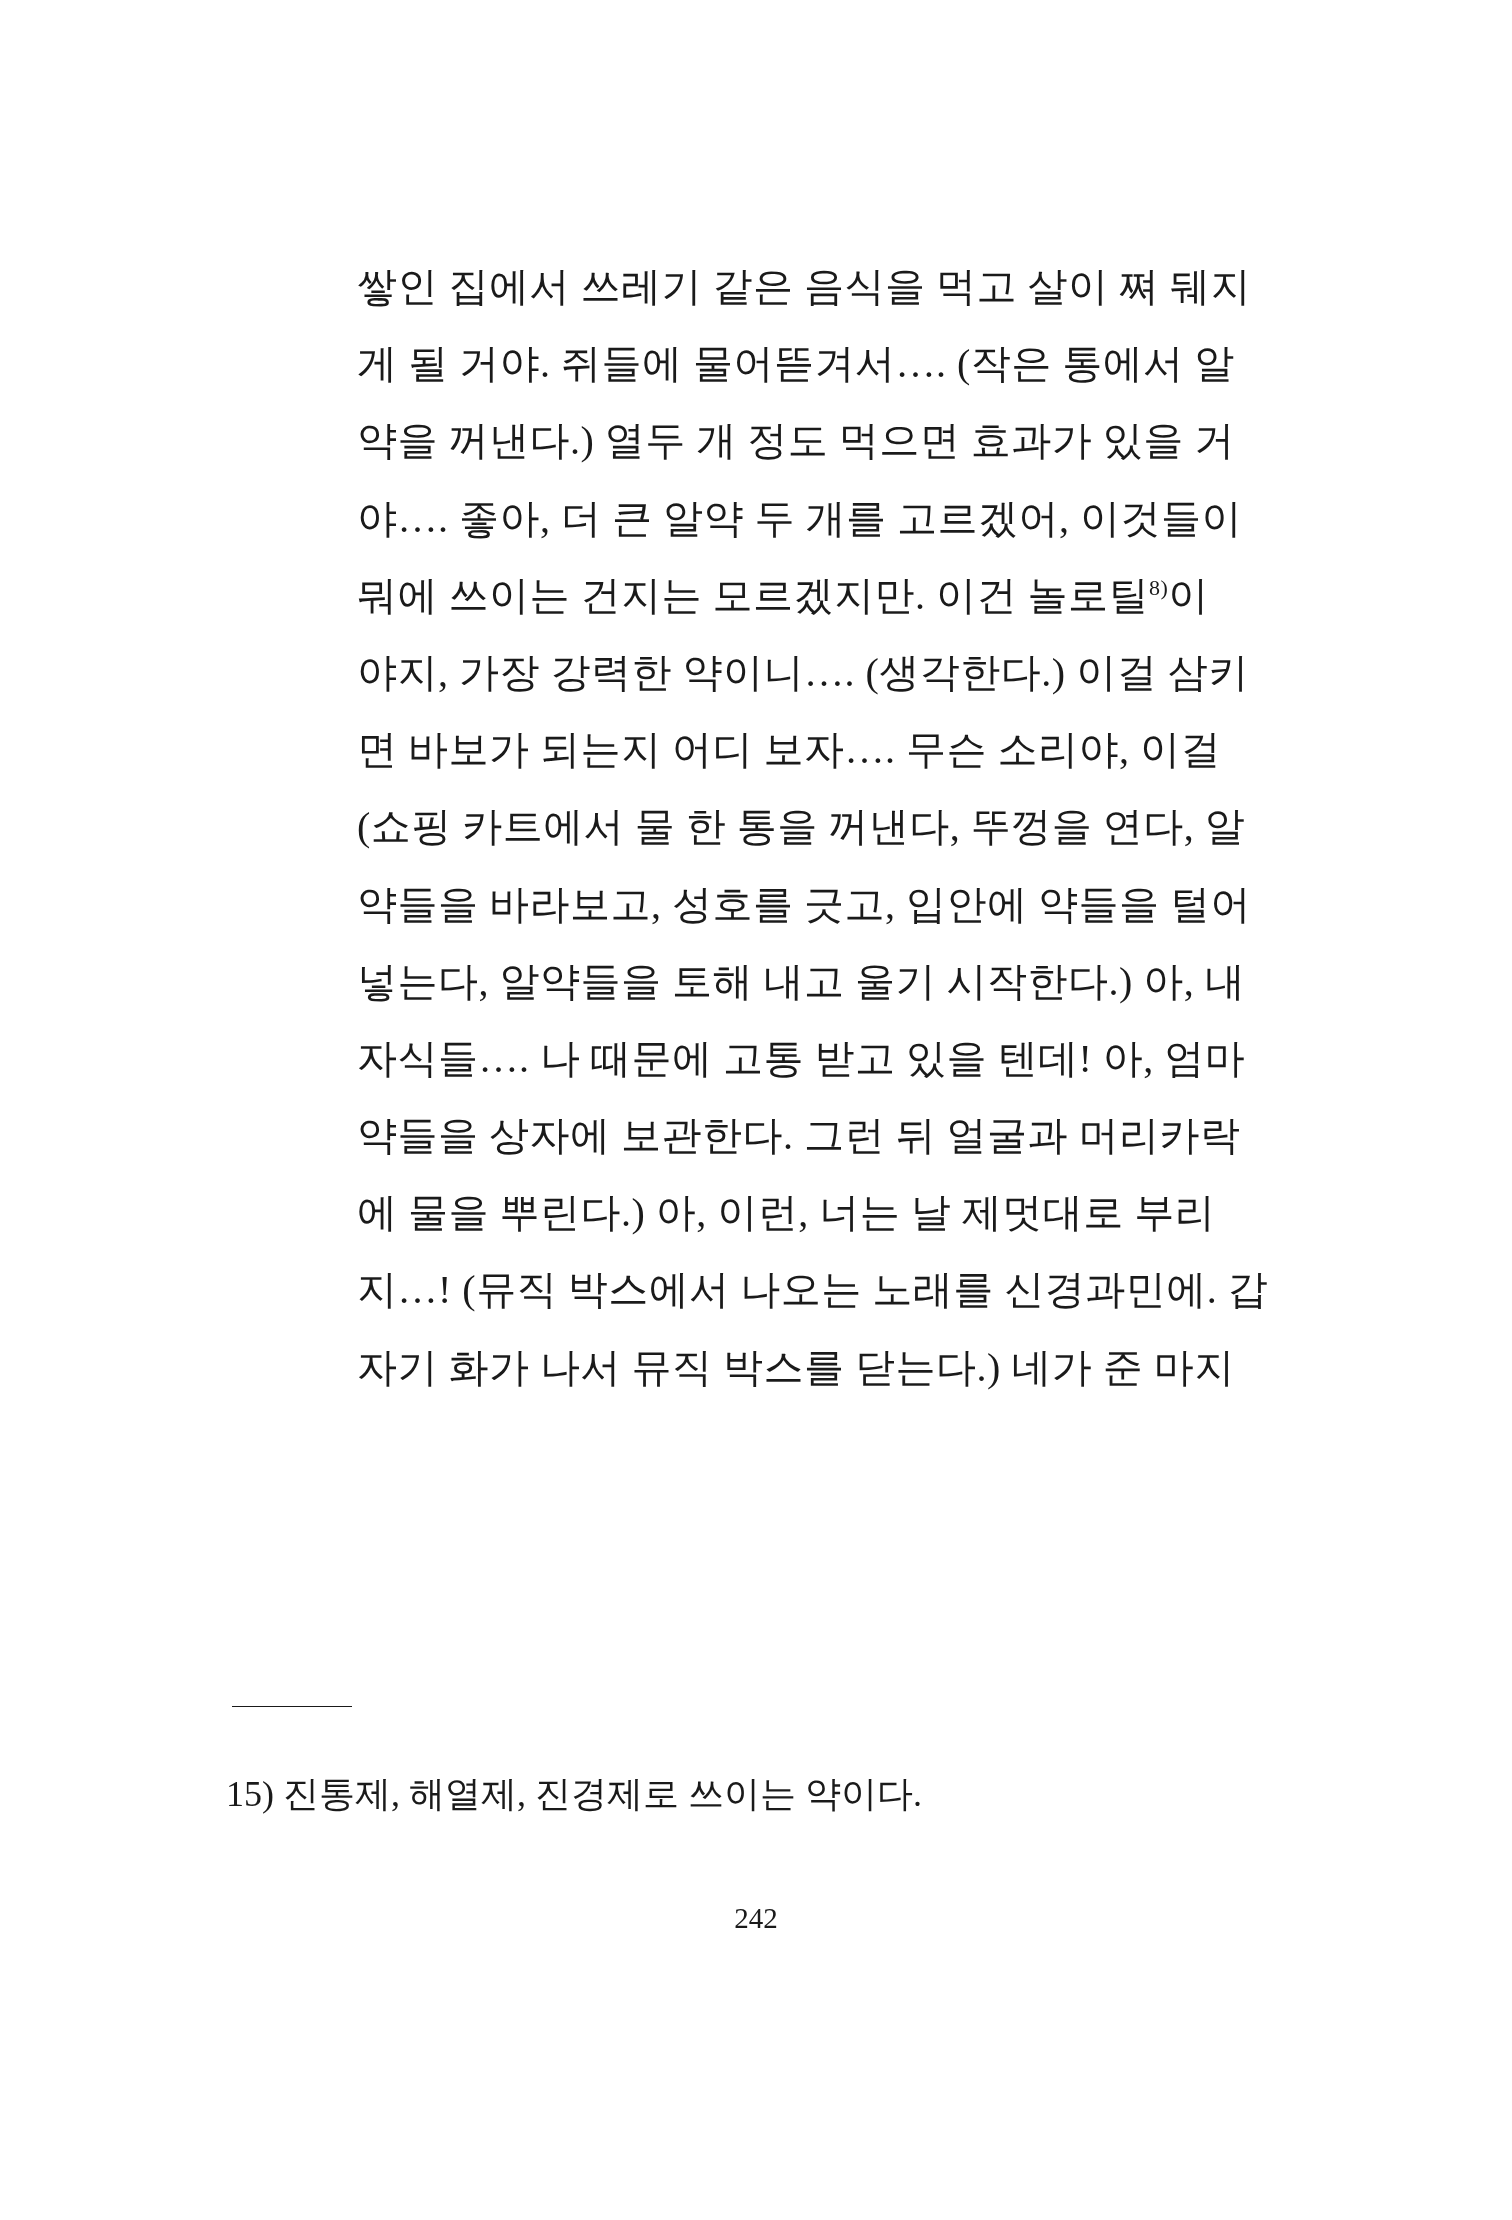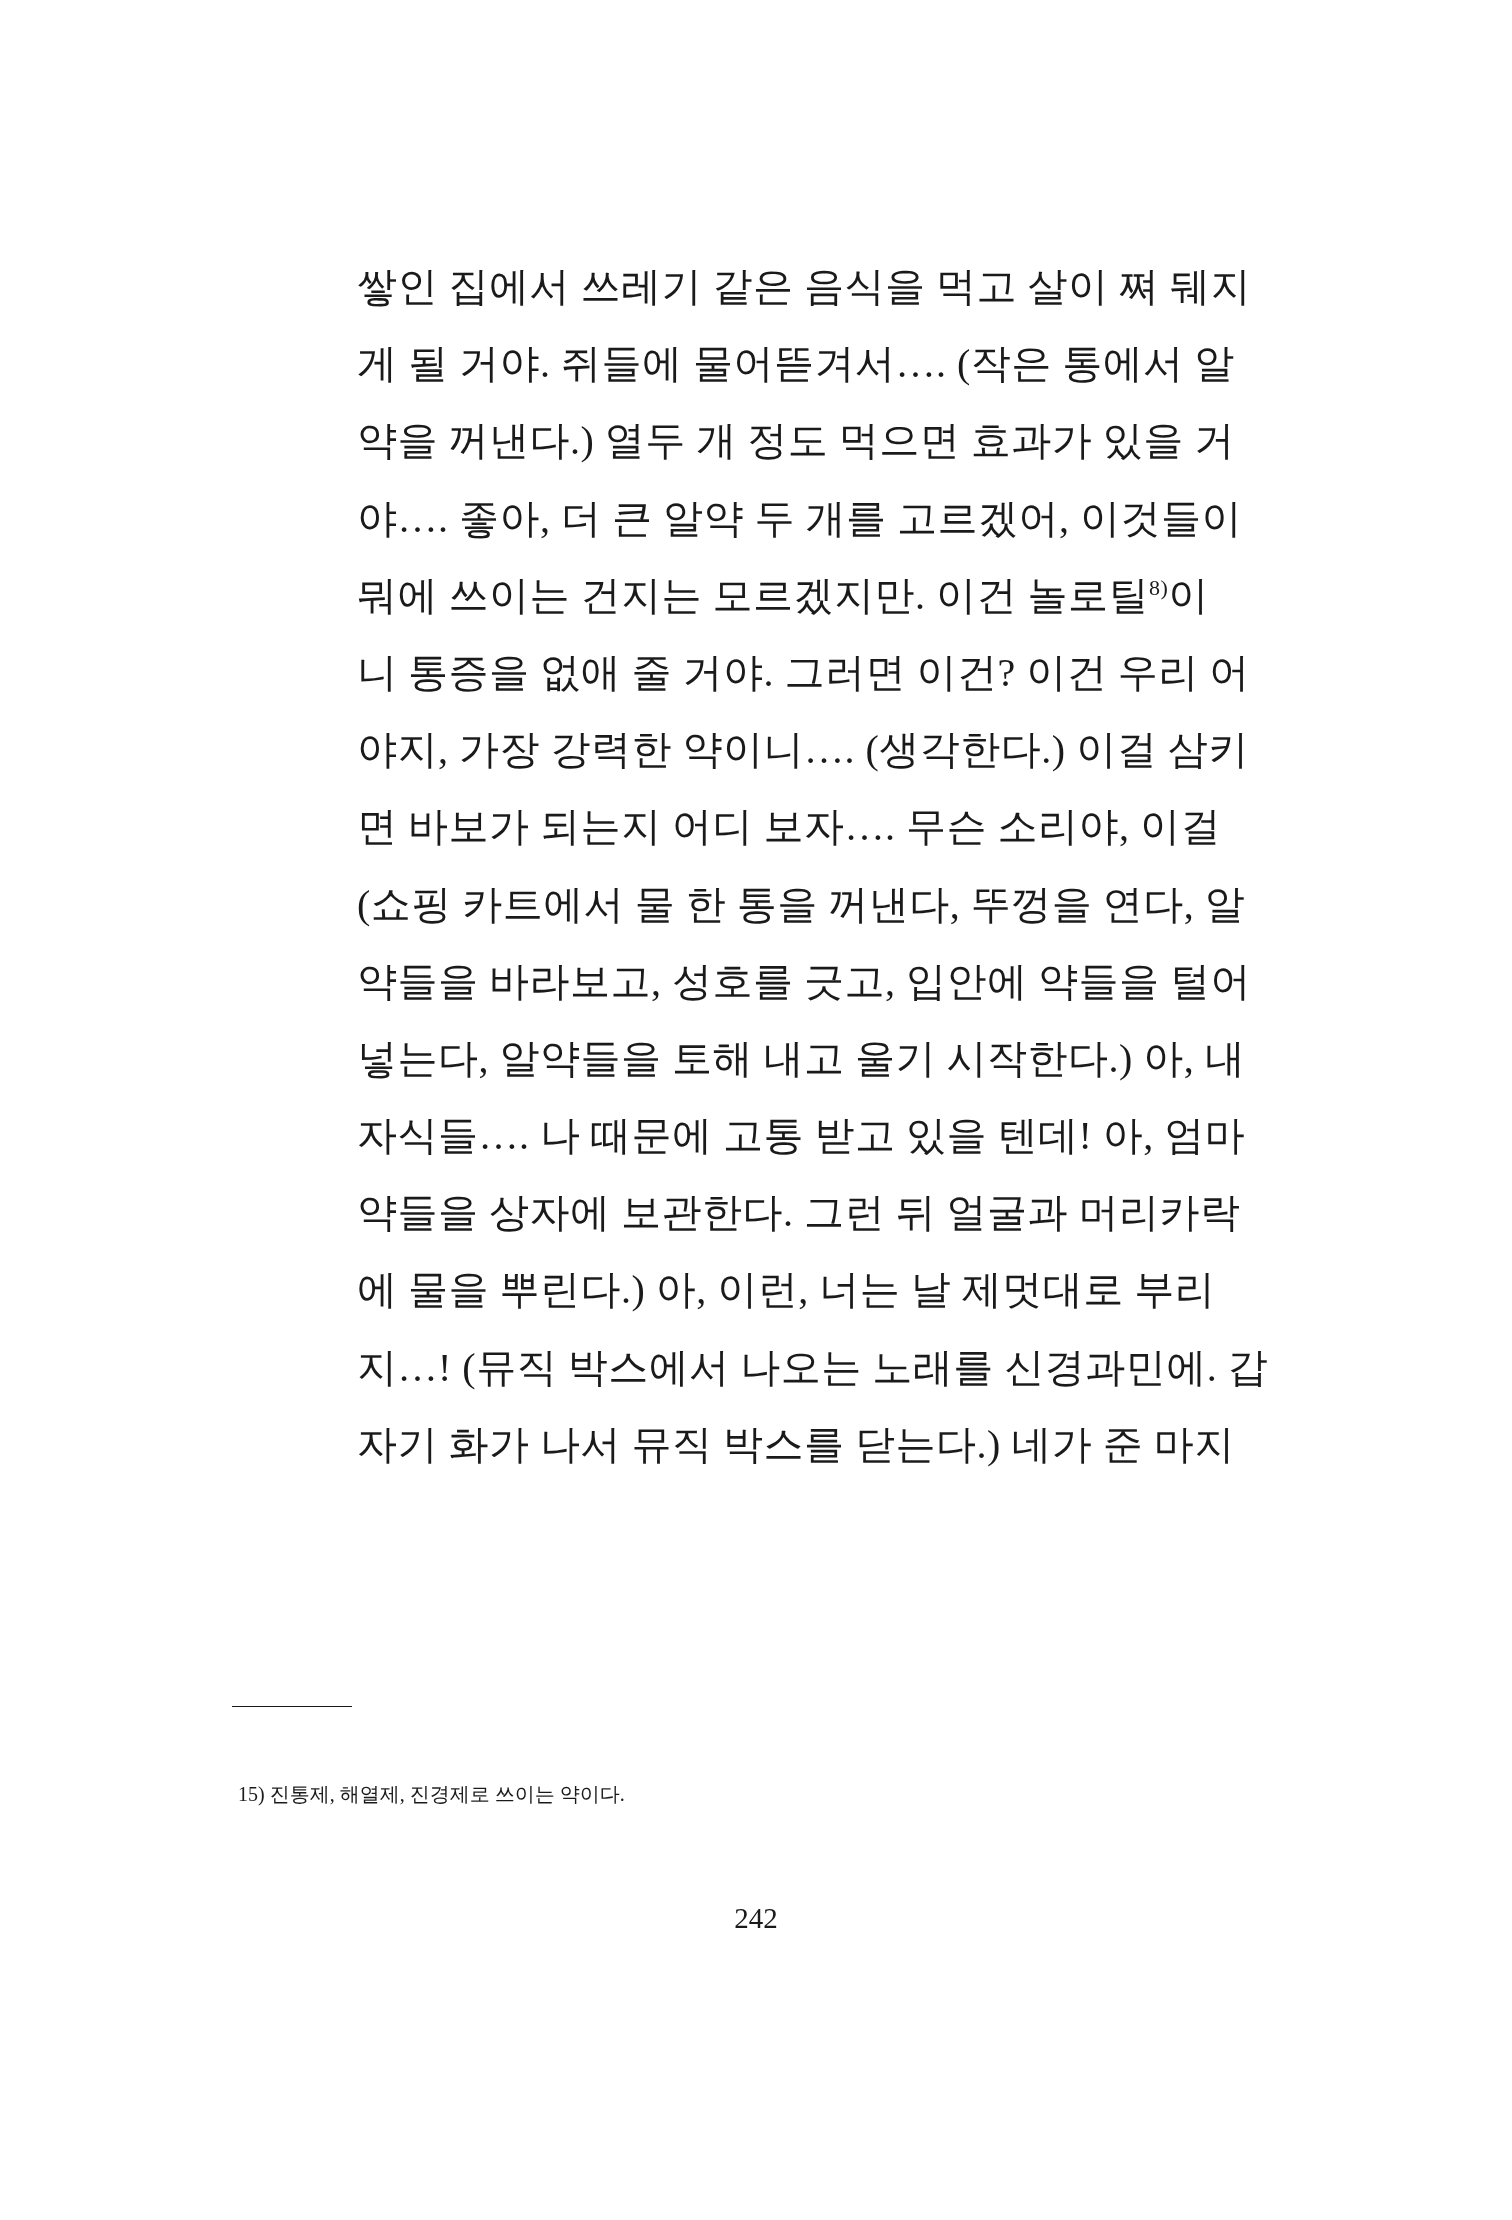--- a/index.html
+++ b/index.html
@@ -38,23 +38,23 @@
     .footnote-rule {
       position: absolute;
       left: 232px;
       top: 1706px;
       width: 120px;
       height: 0;
       border-top: 1.5px solid #1a1a1a;
     }
     .footnote {
       position: absolute;
-      left: 238px;
+      left: 226px;
       top: 1774px;
-      font-size: 20px;
+      font-size: 36px;
       line-height: 40px;
       white-space: nowrap;
     }
     .page-number {
       position: absolute;
       left: 0;
       width: 1512px;
       top: 1898px;
       text-align: center;
       font-size: 29px;
@@ -63,21 +63,20 @@
   </style>
 </head>
 <body>
 
 <div class="body-text">
   <div class="line">쌓인 집에서 쓰레기 같은 음식을 먹고 살이 쪄 뒈지</div>
   <div class="line">게 될 거야. 쥐들에 물어뜯겨서…. (작은 통에서 알</div>
   <div class="line">약을 꺼낸다.) 열두 개 정도 먹으면 효과가 있을 거</div>
   <div class="line">야…. 좋아, 더 큰 알약 두 개를 고르겠어, 이것들이</div>
   <div class="line"><span>뭐에 쓰이는 건지는 모르겠지만. 이건 놀로틸</span><sup>8)</sup><span>이</span></div>
-  <div class="line">니 통증을 없애 줄 거야. 그러면 이건? 이건 우리 어</div>
   <div class="line">야지, 가장 강력한 약이니…. (생각한다.) 이걸 삼키</div>
   <div class="line">면 바보가 되는지 어디 보자…. 무슨 소리야, 이걸</div>
   <div class="line">(쇼핑 카트에서 물 한 통을 꺼낸다, 뚜껑을 연다, 알</div>
   <div class="line">약들을 바라보고, 성호를 긋고, 입안에 약들을 털어</div>
   <div class="line">넣는다, 알약들을 토해 내고 울기 시작한다.) 아, 내</div>
   <div class="line">자식들…. 나 때문에 고통 받고 있을 텐데! 아, 엄마</div>
   <div class="line">약들을 상자에 보관한다. 그런 뒤 얼굴과 머리카락</div>
   <div class="line">에 물을 뿌린다.) 아, 이런, 너는 날 제멋대로 부리</div>
   <div class="line">지…! (뮤직 박스에서 나오는 노래를 신경과민에. 갑</div>
   <div class="line">자기 화가 나서 뮤직 박스를 닫는다.) 네가 준 마지</div>

